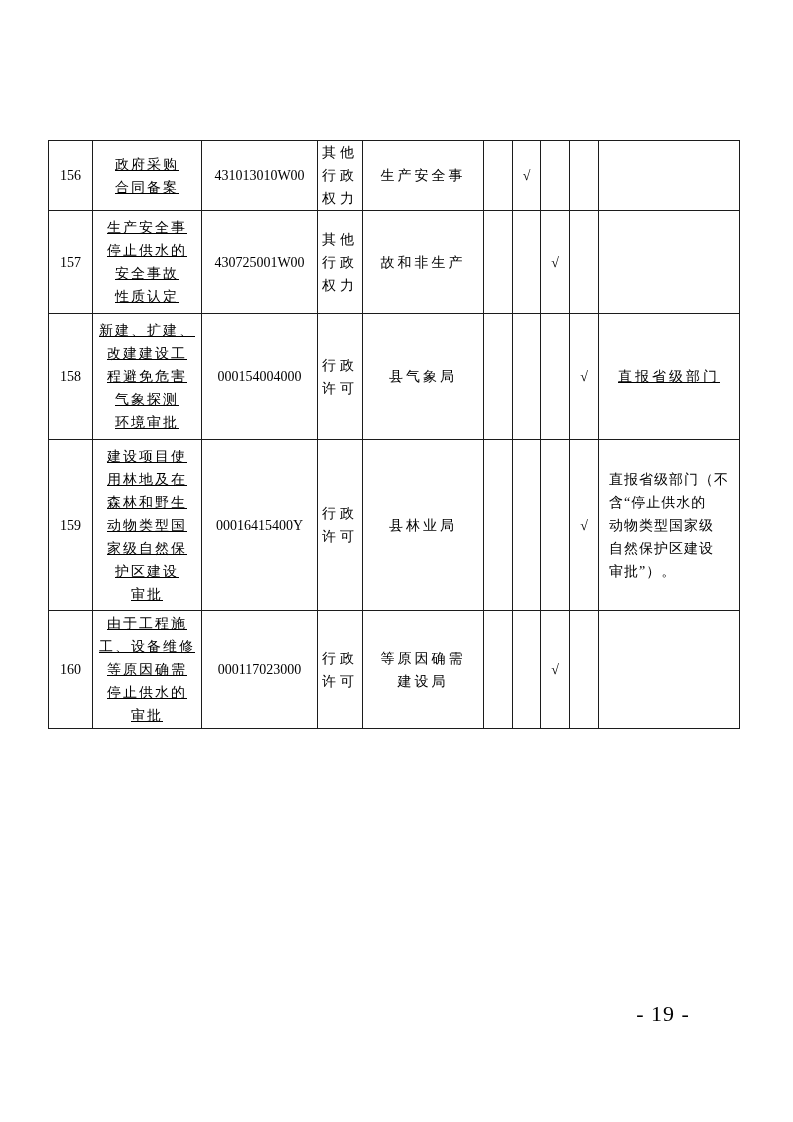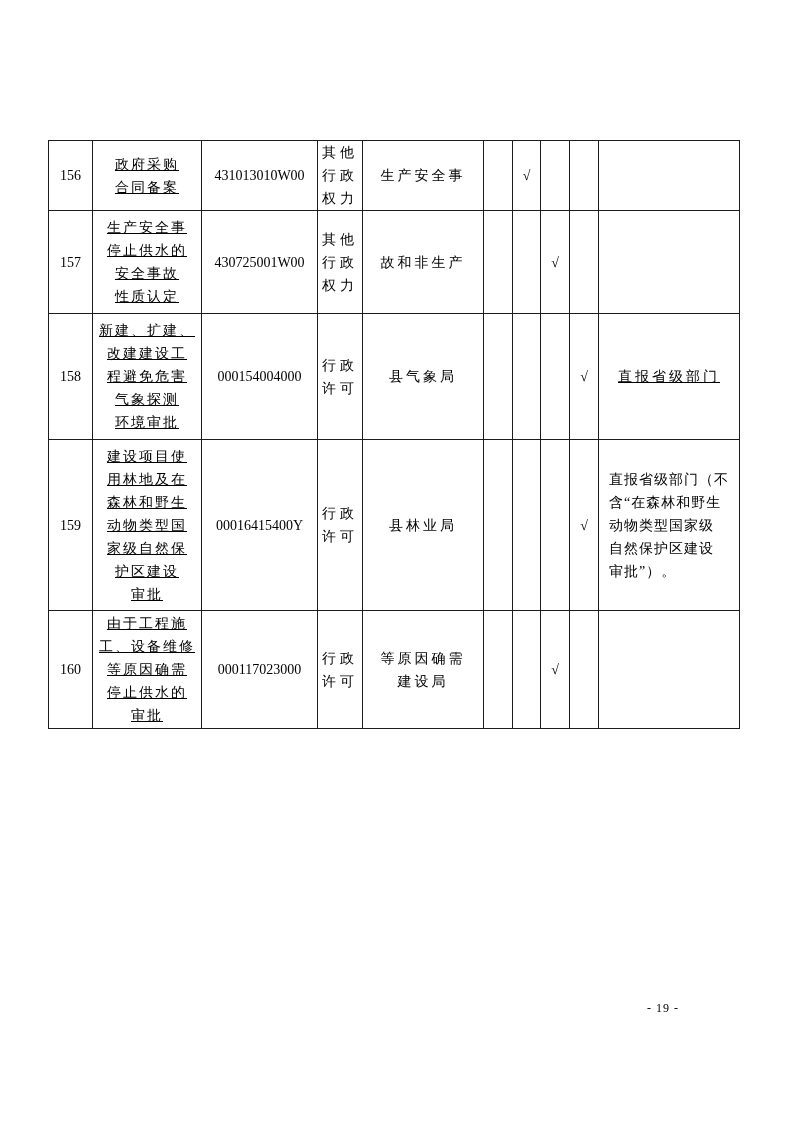--- a/index.html
+++ b/index.html
@@ -78,21 +78,21 @@
     text-align: left;
     letter-spacing: 1px;
     padding: 0 6px 0 10px;
   }
   .page-number {
     position: absolute;
     left: 613px;
     top: 1001px;
     width: 100px;
     text-align: center;
-    font-size: 12px;
+    font-size: 22px;
     letter-spacing: 1px;
   }
 </style>
 </head>
 <body>
 
 <div class="page">
 
   <table class="doc-table">
     <colgroup>
@@ -168,21 +168,21 @@
 审批</td>
         <td class="c-code">00016415400Y</td>
         <td class="c-type">行政
 许可</td>
         <td class="c-dept">县林业局</td>
         <td class="c-chk"></td>
         <td class="c-chk"></td>
         <td class="c-chk"></td>
         <td class="c-chk">√</td>
         <td class="c-remark left">直报省级部门（不
-含“在森林和野生
+含“停止供水的
 动物类型国家级
 自然保护区建设
 审批”）。</td>
       </tr>
       <tr class="r160">
         <td class="c-idx">160</td>
         <td class="c-name">由于工程施
 工、设备维修
 等原因确需
 停止供水的

